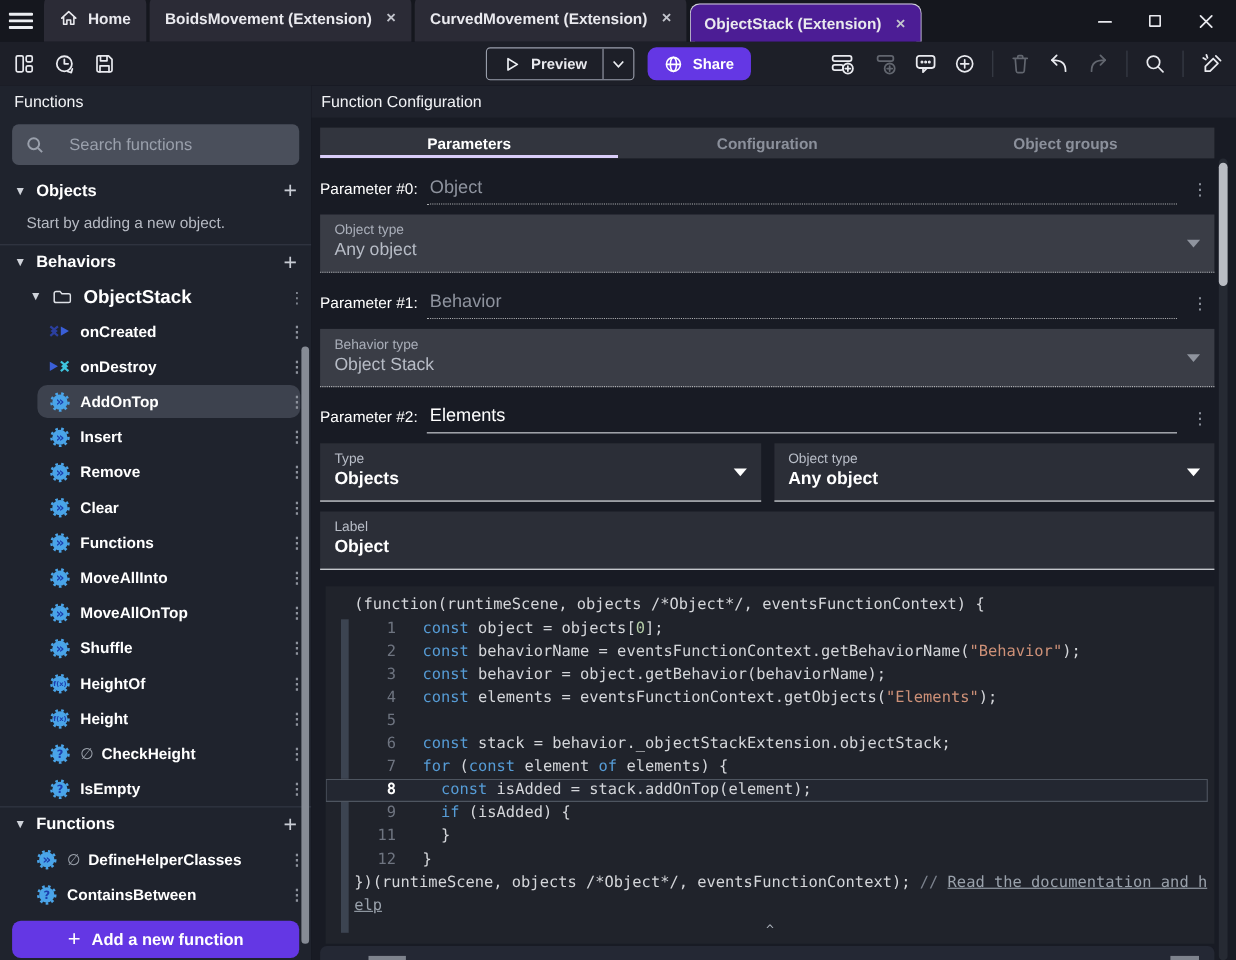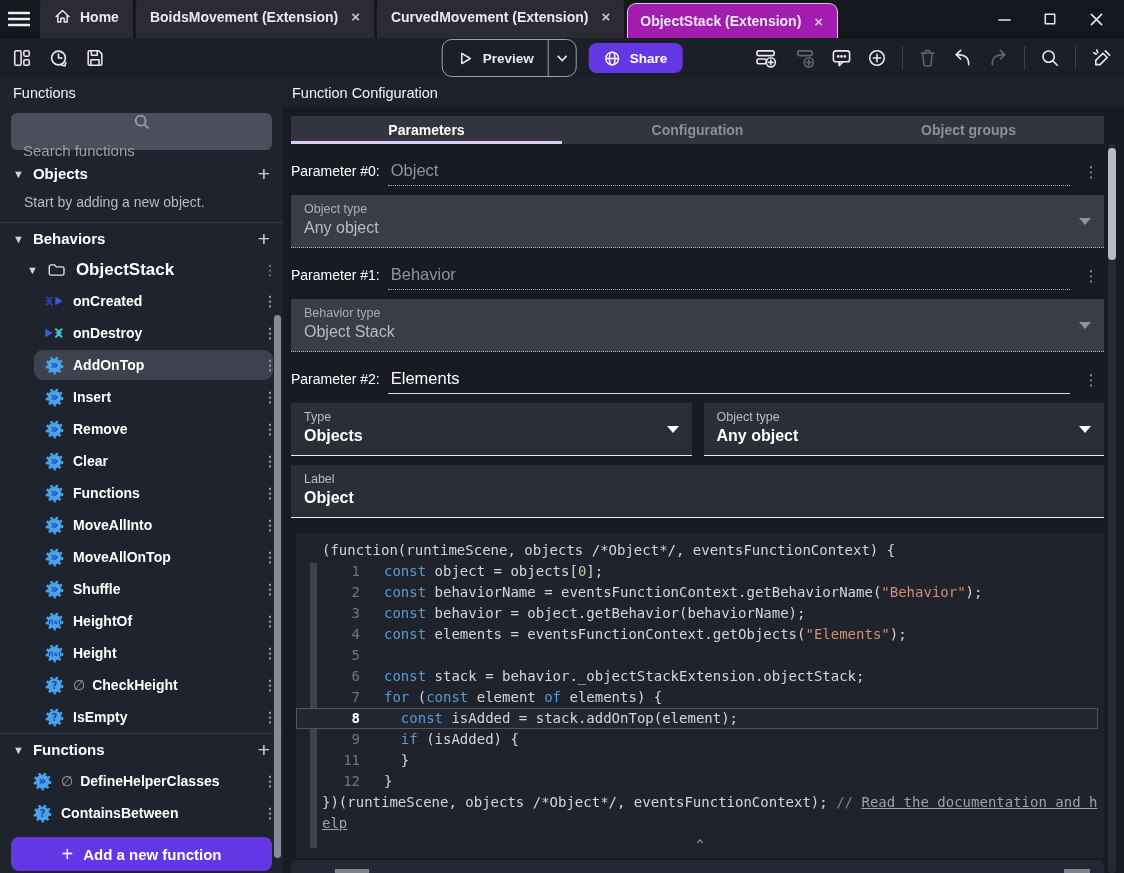--- a/index.html
+++ b/index.html
@@ -5,47 +5,47 @@
   * { margin:0; padding:0; box-sizing:border-box; }
   html,body { width:1124px; height:873px; overflow:hidden; background:#15171e;
     font-family:"Liberation Sans", sans-serif; color:#e8e9ee; }
 
   
   .titlebar { height:38px; display:flex; align-items:flex-end; background:#15171e; position:relative; }
   .hamburger { width:38px; height:38px; display:flex; align-items:center; justify-content:center; cursor:pointer; }
   .tabs { display:flex; align-items:flex-end; gap:3px; margin-left:2px; }
   .tab { height:43px; padding:0 14px; border-radius:9px 9px 0 0; background:#2b2b36;
          display:flex; align-items:center; gap:9px; font-size:14px; font-weight:600; color:#e9e9ee; cursor:pointer; }
-  .tab.active { background:#a21caf; border:1px solid #cfd0d8; border-bottom:none; height:35px; font-weight:700;padding-left:12px; }
+  .tab.active { background:#4c1d95; border:1px solid #cfd0d8; border-bottom:none; height:35px; font-weight:700;padding-left:12px; }
   .tab .close { color:#c3c5cd; font-size:15px; margin-left:4px; }
   .win-controls { margin-left:auto; display:flex; align-items:center; gap:14px; padding-right:12px; align-self:center; }
   .wbtn { width:32px; height:26px; display:flex; align-items:center; justify-content:center; cursor:pointer; }
 
   
   .toolbar { height:40px; background:#1d1f28; display:flex; align-items:center; padding:0 12px; position:relative; }
   .tb-left { display:flex; align-items:center; gap:16px; }
   .tbtn { color:#e9eaef; display:flex; align-items:center; justify-content:center; cursor:pointer; }
   .tbtn.dim { color:#62666f; }
   .tb-center { position:absolute; left:50%; transform:translateX(-50%); display:flex; align-items:center; gap:12px; }
-  .preview-btn { height:38px; border:1px solid #9ba0ad; border-radius:10px; display:flex; align-items:stretch; overflow:hidden; }
+  .preview-btn { height:30px; border:1px solid #9ba0ad; border-radius:4px; display:flex; align-items:stretch; overflow:hidden; }
   .preview-main { display:flex; align-items:center; gap:9px; padding:0 14px; font-size:13.5px; font-weight:700; cursor:pointer; }
   .preview-arrow { width:28px; display:flex; align-items:center; justify-content:center; border-left:1px solid #9ba0ad; cursor:pointer; }
   .share-btn { height:30px; border-radius:8px; background:var(--accent); display:flex; align-items:center; gap:9px;
                padding:0 15px; font-size:13.5px; font-weight:700; color:#fff; cursor:pointer; }
   .tb-right { margin-left:auto; display:flex; align-items:center; gap:15px; }
   .tdiv { width:1px; height:24px; background:#3b3f4a; }
 
   
   .app-body { display:flex; height:795px; }
 
   
   .sidebar { width:283px; background:#1f232d; position:relative; flex:none; display:flex; flex-direction:column; }
   .sb-title { height:30px; display:flex; align-items:center; padding-left:13px; font-size:14.5px; color:#f2f3f6; }
   .searchbox { margin:5px 11px 8px 11px; height:37px; background:#4a4f5b; border-radius:6px;
-               display:flex; align-items:center; gap:11px; padding:0 12px;flex-direction:column; }
+               display:flex; align-items:center; gap:22px; padding:0 12px; }
   .searchbox input { background:transparent; border:none; outline:none; color:#e8e9ee; font-size:15px; width:100%;
                      font-family:"Liberation Sans",sans-serif; }
   .searchbox input::placeholder { color:#9aa0ac; }
   .section-row { display:flex; align-items:center; height:31px; padding:0 13px; cursor:pointer; }
   .caret { color:#cfd3da; font-size:11px; margin-right:9px; }
   .section-label { font-weight:700; font-size:15px; color:#fff; }
   .plus { margin-left:auto; color:#c8ccd4; font-size:21px; font-weight:400; line-height:1; cursor:pointer; }
   .empty-msg { padding:5px 13px 12px 24px; font-size:14px; color:#b6bac3; }
   .sb-div { border-top:1px solid #333845; margin:0; }
   .group-row { display:flex; align-items:center; height:31px; padding-left:27px; cursor:pointer; }

